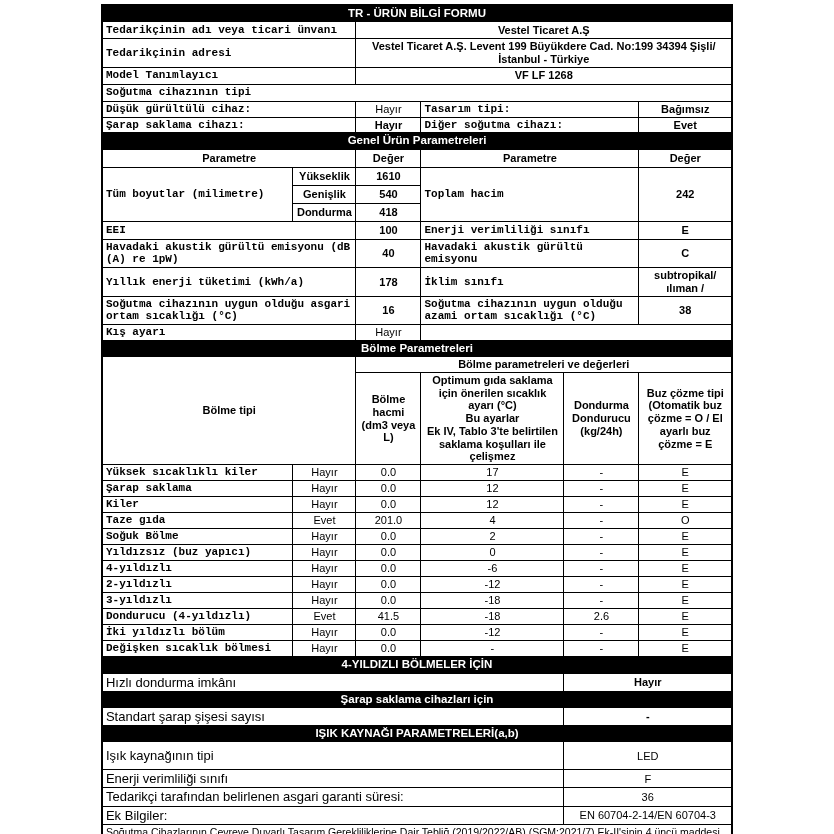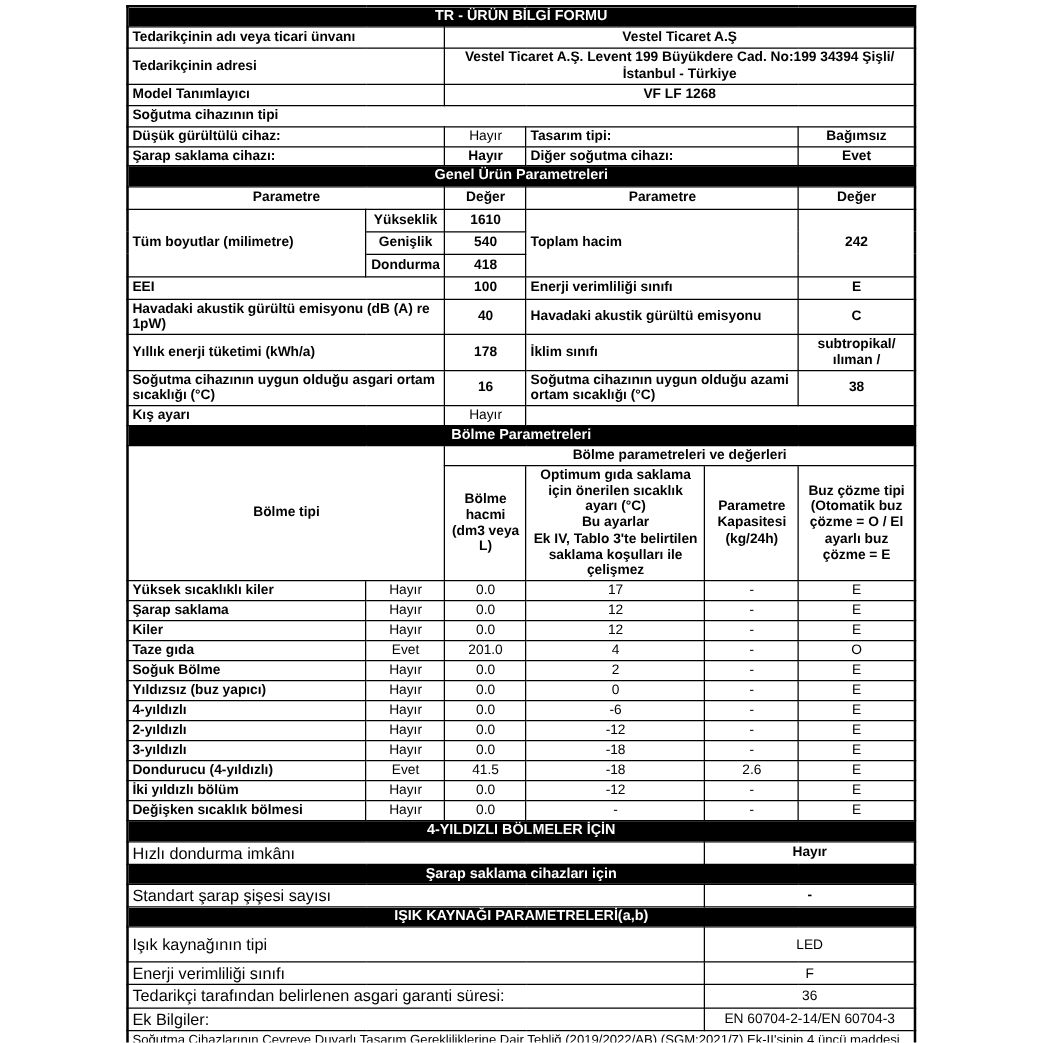--- a/index.html
+++ b/index.html
@@ -28,21 +28,21 @@
   }
   td.bar {
     background:#000;
     color:#fff;
     font-weight:bold;
     text-align:center;
     font-size:11.5px;
     padding:1px 2px;
     border-color:#000;
   }
-  .lbl  { font-weight:bold; text-align:left; }
+  .lbl  { font-weight:bold; text-align:left;font-family:Liberation Mono, monospace; }
   .ctr  { font-weight:bold; text-align:center; }
   .vreg { font-weight:normal; text-align:center; }
   .plain{ font-weight:normal; text-align:left; font-size:13px; }
   .note { font-weight:normal; text-align:left; font-size:10.5px; line-height:1.2; }
   .prewrap { white-space:pre-line; }
 </style>
 </head>
 <body>
 
 <div class="sheet">
@@ -148,21 +148,21 @@
     </tr>
     <tr style="height:15px">
       <td class="ctr" colspan="2" rowspan="2">Bölme tipi</td>
       <td class="ctr" colspan="4">Bölme parametreleri ve değerleri</td>
     </tr>
     <tr style="height:72px">
       <td class="ctr">Bölme hacmi (dm3 veya L)</td>
       <td class="ctr prewrap">Optimum gıda saklama için önerilen sıcaklık ayarı (°C)
 Bu ayarlar
 Ek IV, Tablo 3'te belirtilen saklama koşulları ile çelişmez</td>
-      <td class="ctr">Parametre Kapasitesi (kg/24h)</td>
+      <td class="ctr">Dondurma Dondurucu (kg/24h)</td>
       <td class="ctr">Buz çözme tipi (Otomatik buz çözme = O / El ayarlı buz çözme = E</td>
     </tr>
 
     <tr style="height:16px">
       <td class="lbl">Yüksek sıcaklıklı kiler</td>
       <td class="vreg">Hayır</td>
       <td class="vreg">0.0</td>
       <td class="vreg">17</td>
       <td class="vreg">-</td>
       <td class="vreg">E</td>

